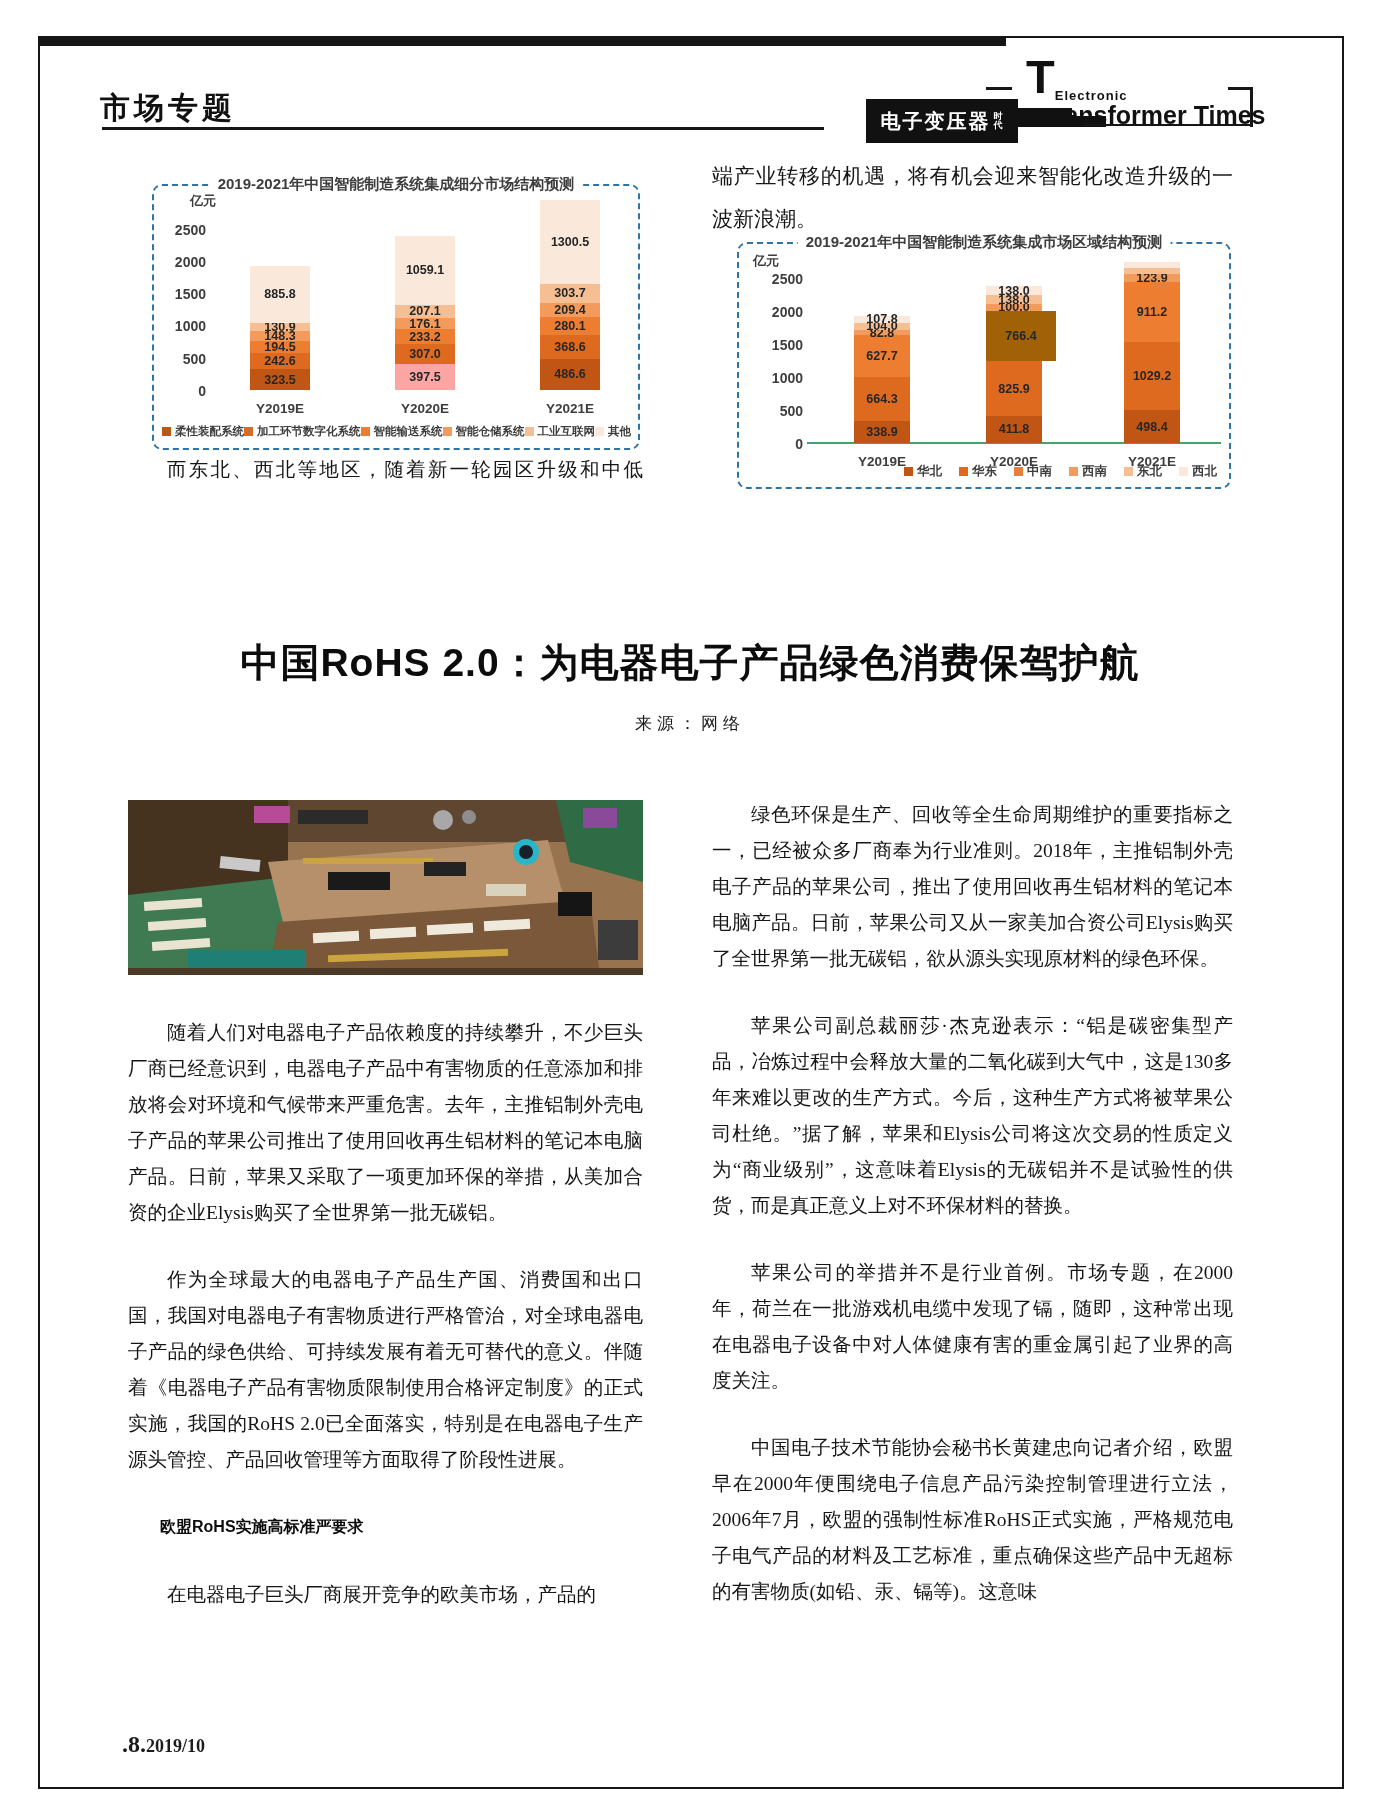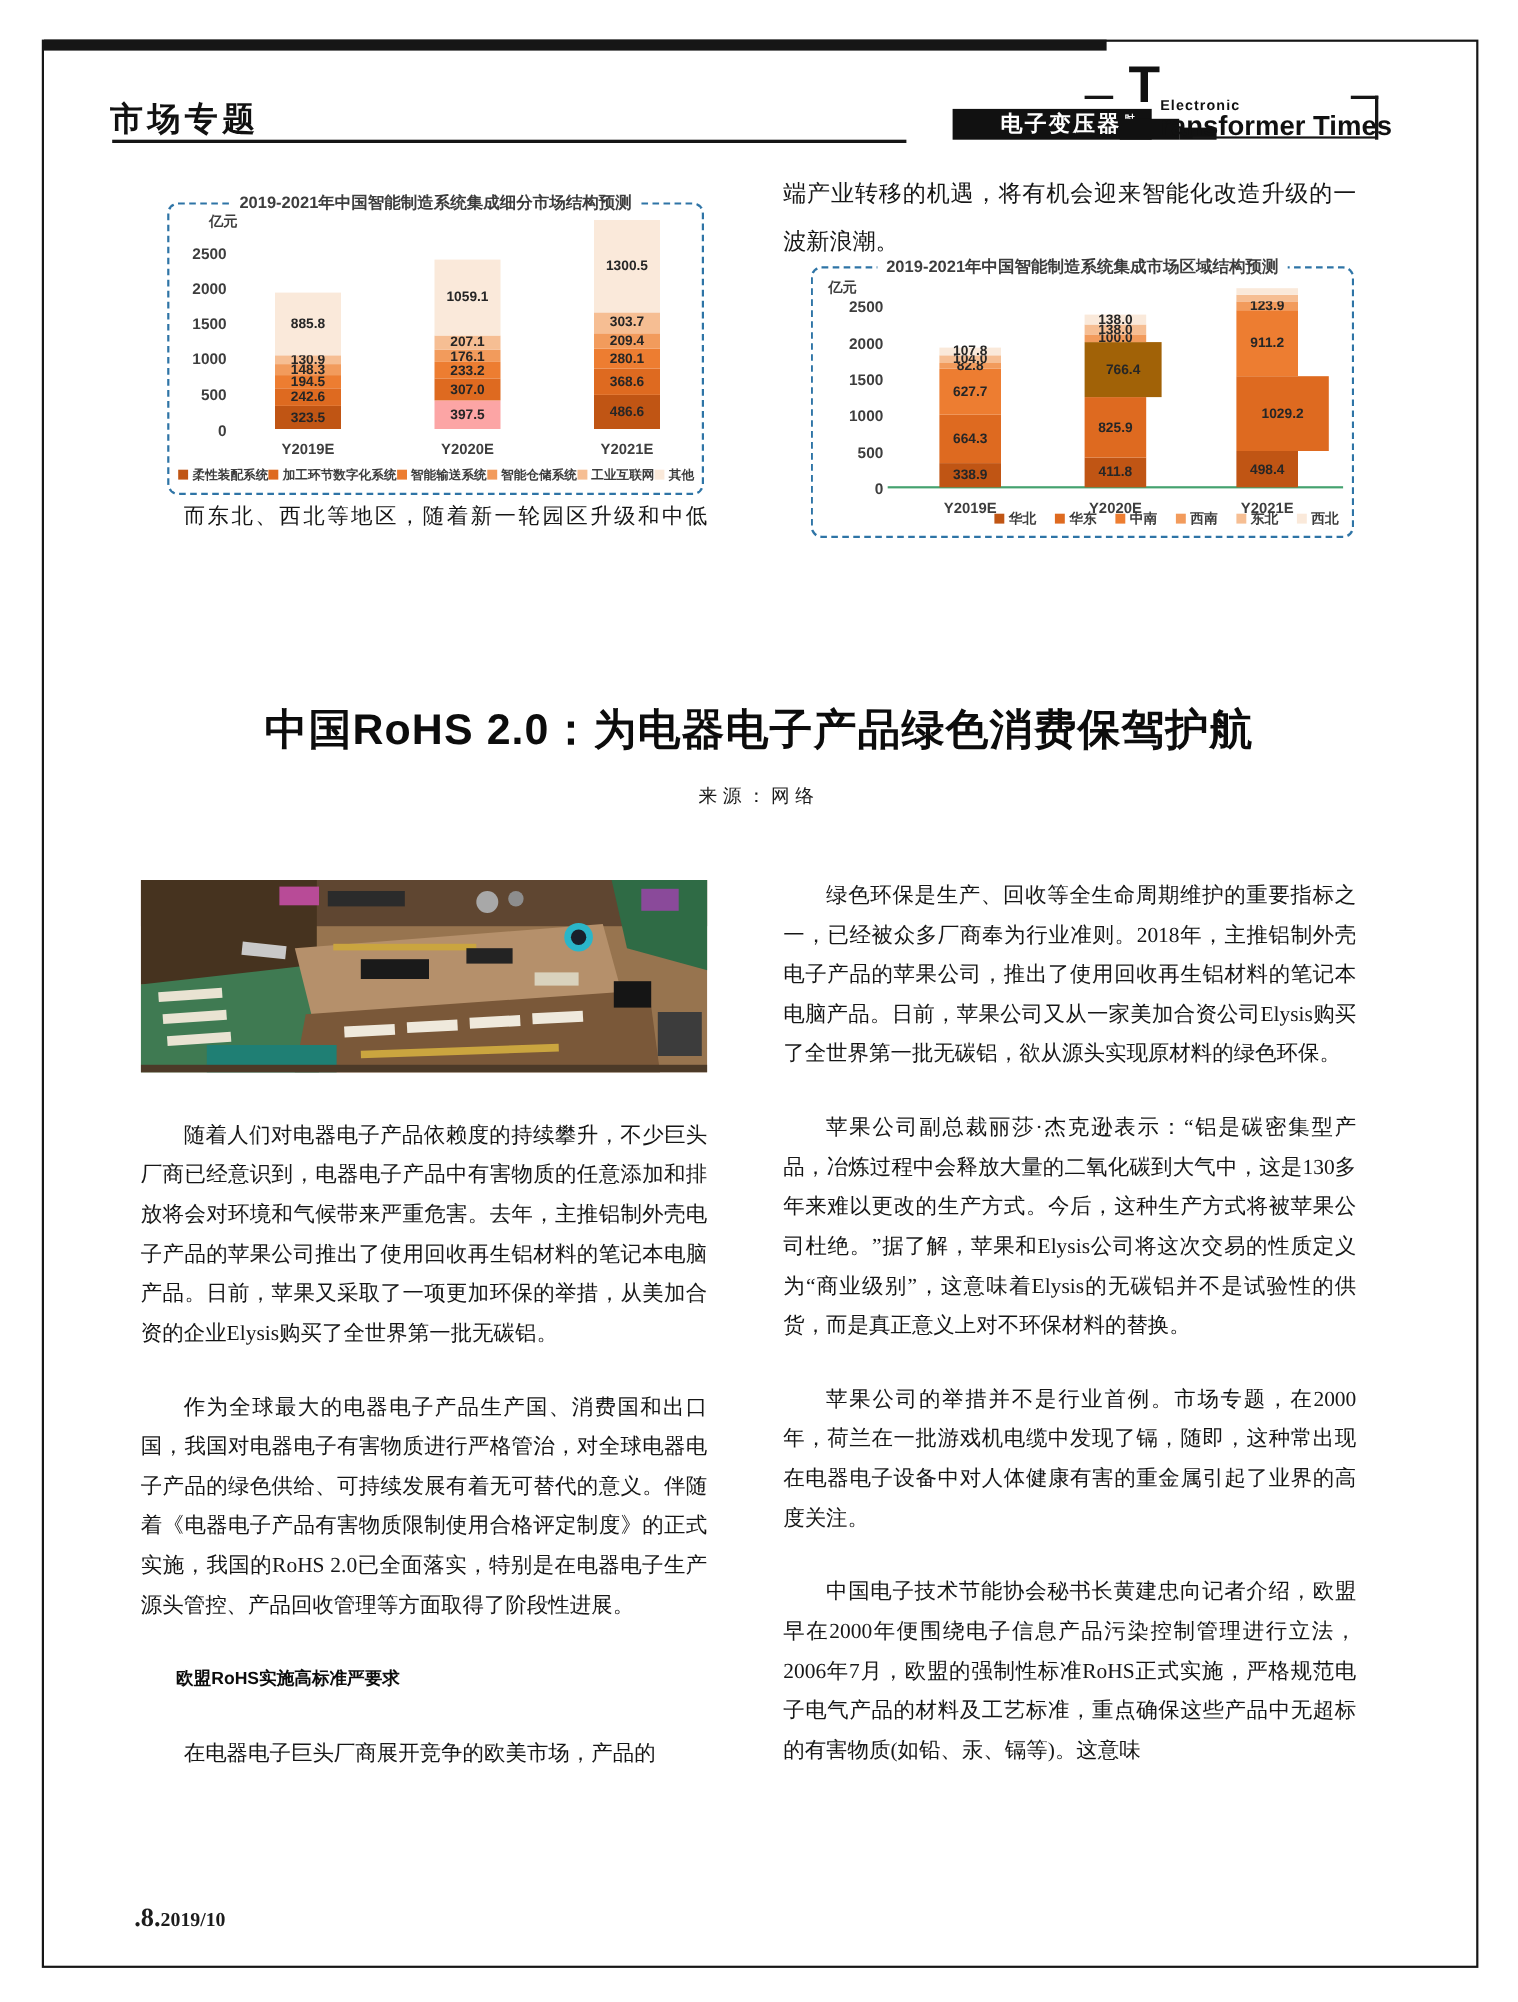--- a/index.html
+++ b/index.html
@@ -9,22 +9,22 @@
   
   .page-frame{position:absolute;left:38px;top:36px;width:1302px;height:1749px;
               border:2px solid #161616;}
   .top-bar{position:absolute;left:40px;top:36px;width:966px;height:10px;background:#161616;}
 
   
   .section-label{position:absolute;left:100px;top:88px;font-size:30px;font-weight:bold;
                  letter-spacing:4px;color:#111;}
   .header-rule{position:absolute;left:102px;top:127px;width:722px;height:3px;background:#161616;}
   .logo-dash{position:absolute;left:986px;top:87px;width:26px;height:3px;background:#161616;}
-  .logo-cn-box{position:absolute;left:866px;top:99px;width:152px;height:28px;background:#111;
-               display:flex;align-items:center;justify-content:center;padding-left:29px;}
+  .logo-cn-box{position:absolute;left:866px;top:99px;width:152px;height:44px;background:#111;
+               display:flex;align-items:center;justify-content:center;}
   .logo-cn{color:#fff;font-size:20px;font-weight:bold;letter-spacing:2px;line-height:1;}
   .logo-cn-small{color:#fff;font-size:9px;line-height:9px;width:10px;margin-left:3px;
                  word-break:break-all;font-weight:bold;}
   .logo-step1{position:absolute;left:1018px;top:108px;width:54px;height:19px;background:#111;}
   .logo-step2{position:absolute;left:1072px;top:116px;width:34px;height:11px;background:#111;}
   .logo-underline{position:absolute;left:1084px;top:124px;width:168px;height:2px;background:#161616;}
   .ett{position:absolute;left:1026px;top:56px;display:flex;align-items:flex-start;color:#111;}
   .ett-initial{font-size:47px;font-weight:bold;line-height:0.9;}
   .ett-col{display:flex;flex-direction:column;margin-top:32px;}
   .ett-top{font-size:13px;font-weight:bold;letter-spacing:1px;}
@@ -289,21 +289,21 @@
         </div>
         <div class="seg" style="height: 9.108px; background: rgb(250, 233, 218);">
           <div class="seg-label">138.0</div>
         </div>
       </div>
       <div class="cat-label" style="left: 230px; top: 211px;">Y2020E</div>
       <div class="bar" style="left: 385px; top: 18.2458px; width: 56px; height: 180.754px;">
         <div class="seg" style="height: 32.8944px; background: rgb(192, 85, 20);">
           <div class="seg-label">498.4</div>
         </div>
-        <div class="seg" style="height: 67.9272px; background: rgb(222, 106, 32); padding-left: 28px;">
+        <div class="seg" style="height: 67.9272px; background: rgb(222, 106, 32);">
           <div class="seg-label">1029.2</div>
         </div>
         <div class="seg" style="height: 60.1392px; background: rgb(237, 125, 49);">
           <div class="seg-label">911.2</div>
         </div>
         <div class="seg" style="height: 8.1774px; background: rgb(242, 155, 92);">
           <div class="seg-label">123.9</div>
         </div>
         <div class="seg" style="height: 5.808px; background: rgb(246, 190, 147);"></div>
         <div class="seg" style="height: 5.808px; background: rgb(250, 233, 218);"></div>

